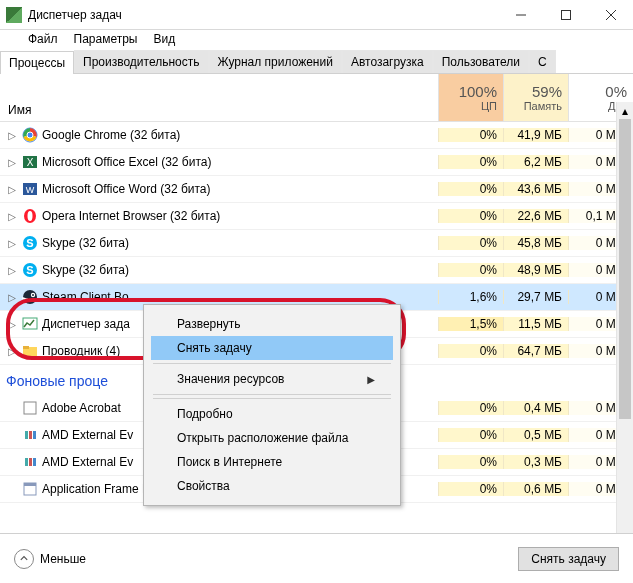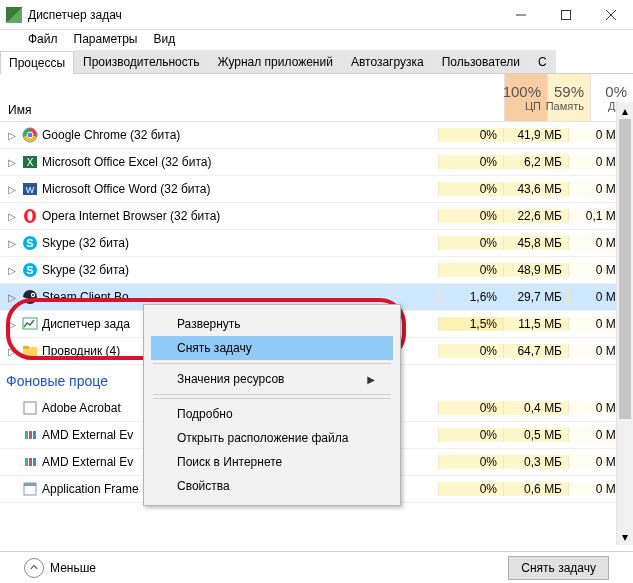--- a/index.html
+++ b/index.html
@@ -31,21 +31,21 @@
   .menubar .menu-item { padding:2px 8px; }
   
   .tabs { display:flex; border-bottom:1px solid #d0d0d0; height:24px; align-items:center; font-size:12px; }
   .tab { padding:4px 8px; border:1px solid transparent; border-bottom:none; background:#e5e5e5; margin-right:0px; white-space:nowrap;}
   .tab.active { background:#fff; border-color:#d0d0d0; position:relative; top:1px; }
   .tab:not(.active){ border:1px solid #e6e6e6; border-bottom: none;}
   
   .table { position:relative; }
   .colheaders { display:flex; height:48px; border-bottom:1px solid #e2e2e2; }
   .colheaders .name-col { flex:1; display:flex; align-items:flex-end; padding:0 0 4px 8px; font-size:12px; }
-  .stat-col { width:43px; text-align:right; border-left:1px solid #e2e2e2; display:flex;flex-direction:column; justify-content:center; align-items:flex-end; padding:4px 6px 4px 0;}
+  .stat-col { width:65px; text-align:right; border-left:1px solid #e2e2e2; display:flex;flex-direction:column; justify-content:center; align-items:flex-end; padding:4px 6px 4px 0;}
   .stat-col.cpu { background:#f9cda1; }
   .stat-col.mem { background:#fdf2c9; }
   .stat-col.disk { background:#fff; }
   .stat-col .pct { font-size:15px; color:#555; }
   .stat-col .lbl { font-size:11px; color:#555; }
   
   .rows { }
   .row { display:flex; height:27px; align-items:center; border-bottom:1px solid #f0f0f0;}
   .row .name-cell { flex:1; display:flex; align-items:center; padding-left:6px; gap:4px; overflow:hidden; white-space:nowrap;}
   .row .expander { width:12px; text-align:center; color:#666; font-size:10px;}
@@ -74,21 +74,21 @@
     box-shadow:2px 2px 4px rgba(0,0,0,0.25);
     width:258px;
     font-size:12px;
     padding:7px;
   }
   .ctxmenu .ctx-item { padding:5px 18px 5px 26px; display:flex; justify-content:space-between; align-items:center;}
   .ctxmenu .ctx-item.highlight { background:#91c9f7; }
   .ctxmenu .ctx-sep { height:1px; background:#d0d0d0; margin:3px 2px; }
   .ctxmenu .arrow { font-size:10px; color:#333;}
   
-  .footer { position:absolute; bottom:0; left:0; right:0; height:32px; border-top:1px solid #d0d0d0; display:flex; align-items:center; padding:0 24px; background:#fff;}
+  .footer { position:absolute; bottom:0; left:0; right:0; height:50px; border-top:1px solid #d0d0d0; display:flex; align-items:center; padding:0 14px; background:#fff;}
   .footer .round-btn { width:20px; height:20px; border:1px solid #888; border-radius:50%; display:flex;align-items:center;justify-content:center; margin-right:6px;}
   .footer .round-btn svg{width:8px;height:8px;stroke:#555;stroke-width:1.5;fill:none;}
   .footer .label { flex:1; font-size:12px;}
   .footer .btn { border:1px solid #adadad; background:#e1e1e1; padding:4px 12px; font-size:12px;}
   
   .vscroll { position:absolute; right:0; top:102px; bottom:38px; width:17px; background:#f0f0f0; border-left:1px solid #e4e4e4;}
   .vscroll .arrow { height:17px; display:flex;align-items:center;justify-content:center; }
   .vscroll .thumb { position:absolute; left:2px; right:2px; top:17px; height:300px; background:#c6c6c6; }
 </style>
 </head>

